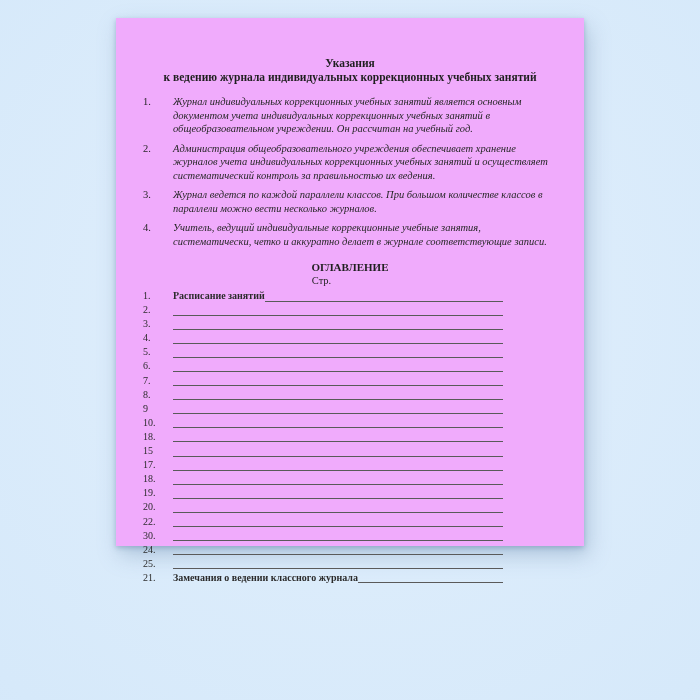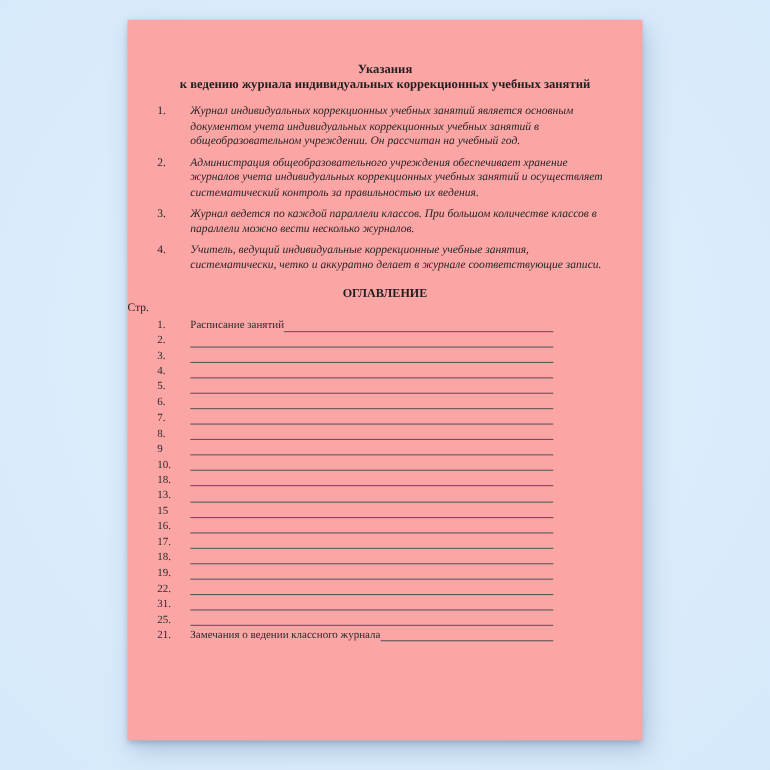--- a/index.html
+++ b/index.html
@@ -8,22 +8,22 @@
     overflow: hidden;
   }
   body {
     position: relative;
     background: radial-gradient(ellipse 130% 130% at 50% 45%, #e1effc 0%, #d6e9fa 55%, #cde1f5 100%);
     font-family: "Liberation Serif", "DejaVu Serif", serif;
   }
   .page {
     position: absolute;
     left: 116px; top: 18px;
-    width: 468px; height: 655px;
-    background: #fca5a5;
+    width: 468px; height: 528px;
+    background: #f0abfc;
     box-shadow: 0 2px 5px rgba(110,140,175,0.50), 4px 9px 20px rgba(105,135,170,0.38);
     color: #262626;
     box-sizing: border-box;
   }
   .title-block {
     margin-top: 38px;
     text-align: center;
     font-weight: bold;
     font-size: 11.5px;
     line-height: 14px;
@@ -42,34 +42,34 @@
   .toc-heading {
     margin-top: 12px;
     text-align: center;
     font-weight: bold;
     font-size: 11px;
     line-height: 14px;
     color: #1f1f1f;
   }
   .page-col-label {
     margin: 0 57px 2px 0;
-    text-align: left;
+    text-align: center;
     font-size: 10.5px;
     line-height: 13px;
   }
   .toc-row {
     display: flex;
     padding-left: 27px;
     height: 14.1px;
     font-size: 10px;
     line-height: 14px;
     color: #2b2b2b;
   }
   .toc-row .num { width: 30px; flex: none; }
-  .toc-row .lbl { flex: none; white-space: nowrap; }
+  .toc-row .lbl { flex: none; white-space: nowrap; font-weight: bold; }
   .toc-row .fill-line {
     flex: 1 1 auto;
     align-self: flex-start;
     height: 11.5px;
     margin-right: 81px;
     border-bottom: 1px solid #5a5a5a;
   }
 </style>
 </head>
 <body>
@@ -144,49 +144,49 @@
       </div>
       <div class="toc-row">
         <span class="num">10.</span>
         <span class="fill-line"></span>
       </div>
       <div class="toc-row">
         <span class="num">18.</span>
         <span class="fill-line"></span>
       </div>
       <div class="toc-row">
-        <span class="num">13.</span>
-        <span class="fill-line"></span>
-      </div>
-      <div class="toc-row">
         <span class="num">15</span>
-        <span class="fill-line"></span>
-      </div>
-      <div class="toc-row">
-        <span class="num">16.</span>
         <span class="fill-line"></span>
       </div>
       <div class="toc-row">
         <span class="num">17.</span>
         <span class="fill-line"></span>
       </div>
       <div class="toc-row">
         <span class="num">18.</span>
         <span class="fill-line"></span>
       </div>
       <div class="toc-row">
         <span class="num">19.</span>
         <span class="fill-line"></span>
       </div>
       <div class="toc-row">
+        <span class="num">20.</span>
+        <span class="fill-line"></span>
+      </div>
+      <div class="toc-row">
         <span class="num">22.</span>
         <span class="fill-line"></span>
       </div>
       <div class="toc-row">
-        <span class="num">31.</span>
+        <span class="num">30.</span>
+        <span class="fill-line"></span>
+      </div>
+      <div class="toc-row">
+        <span class="num">24.</span>
         <span class="fill-line"></span>
       </div>
       <div class="toc-row">
         <span class="num">25.</span>
         <span class="fill-line"></span>
       </div>
       <div class="toc-row">
         <span class="num">21.</span>
         <span class="lbl">Замечания о ведении классного журнала</span>
         <span class="fill-line"></span>

